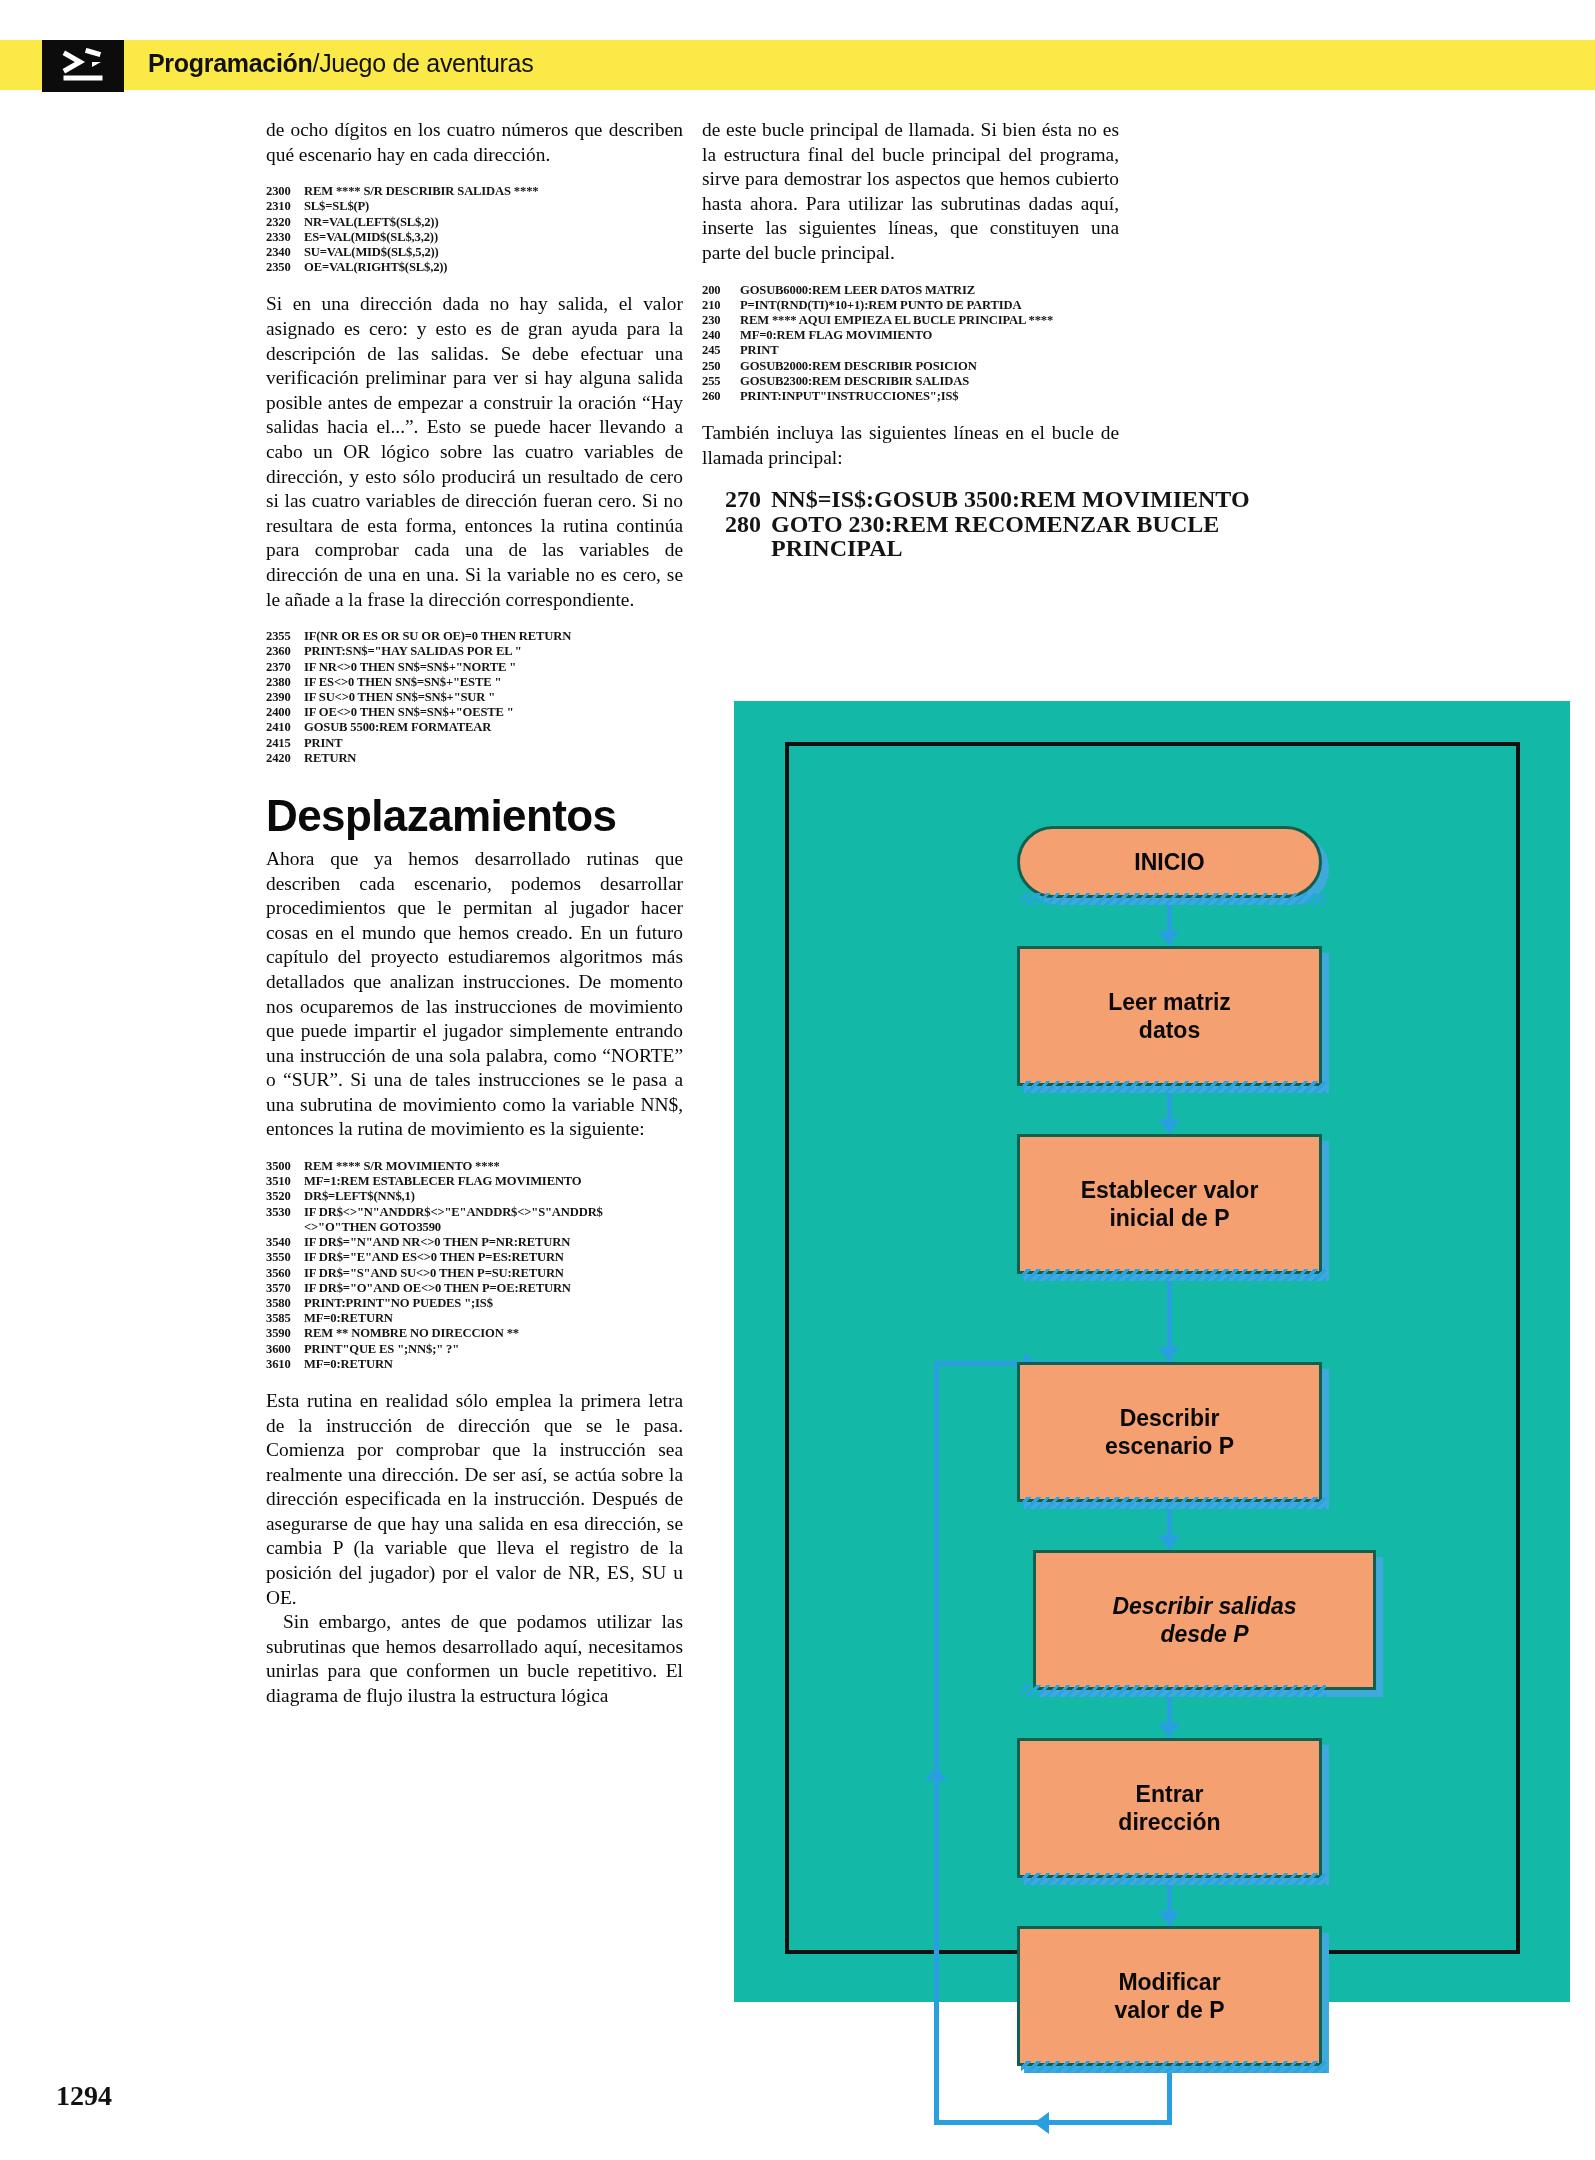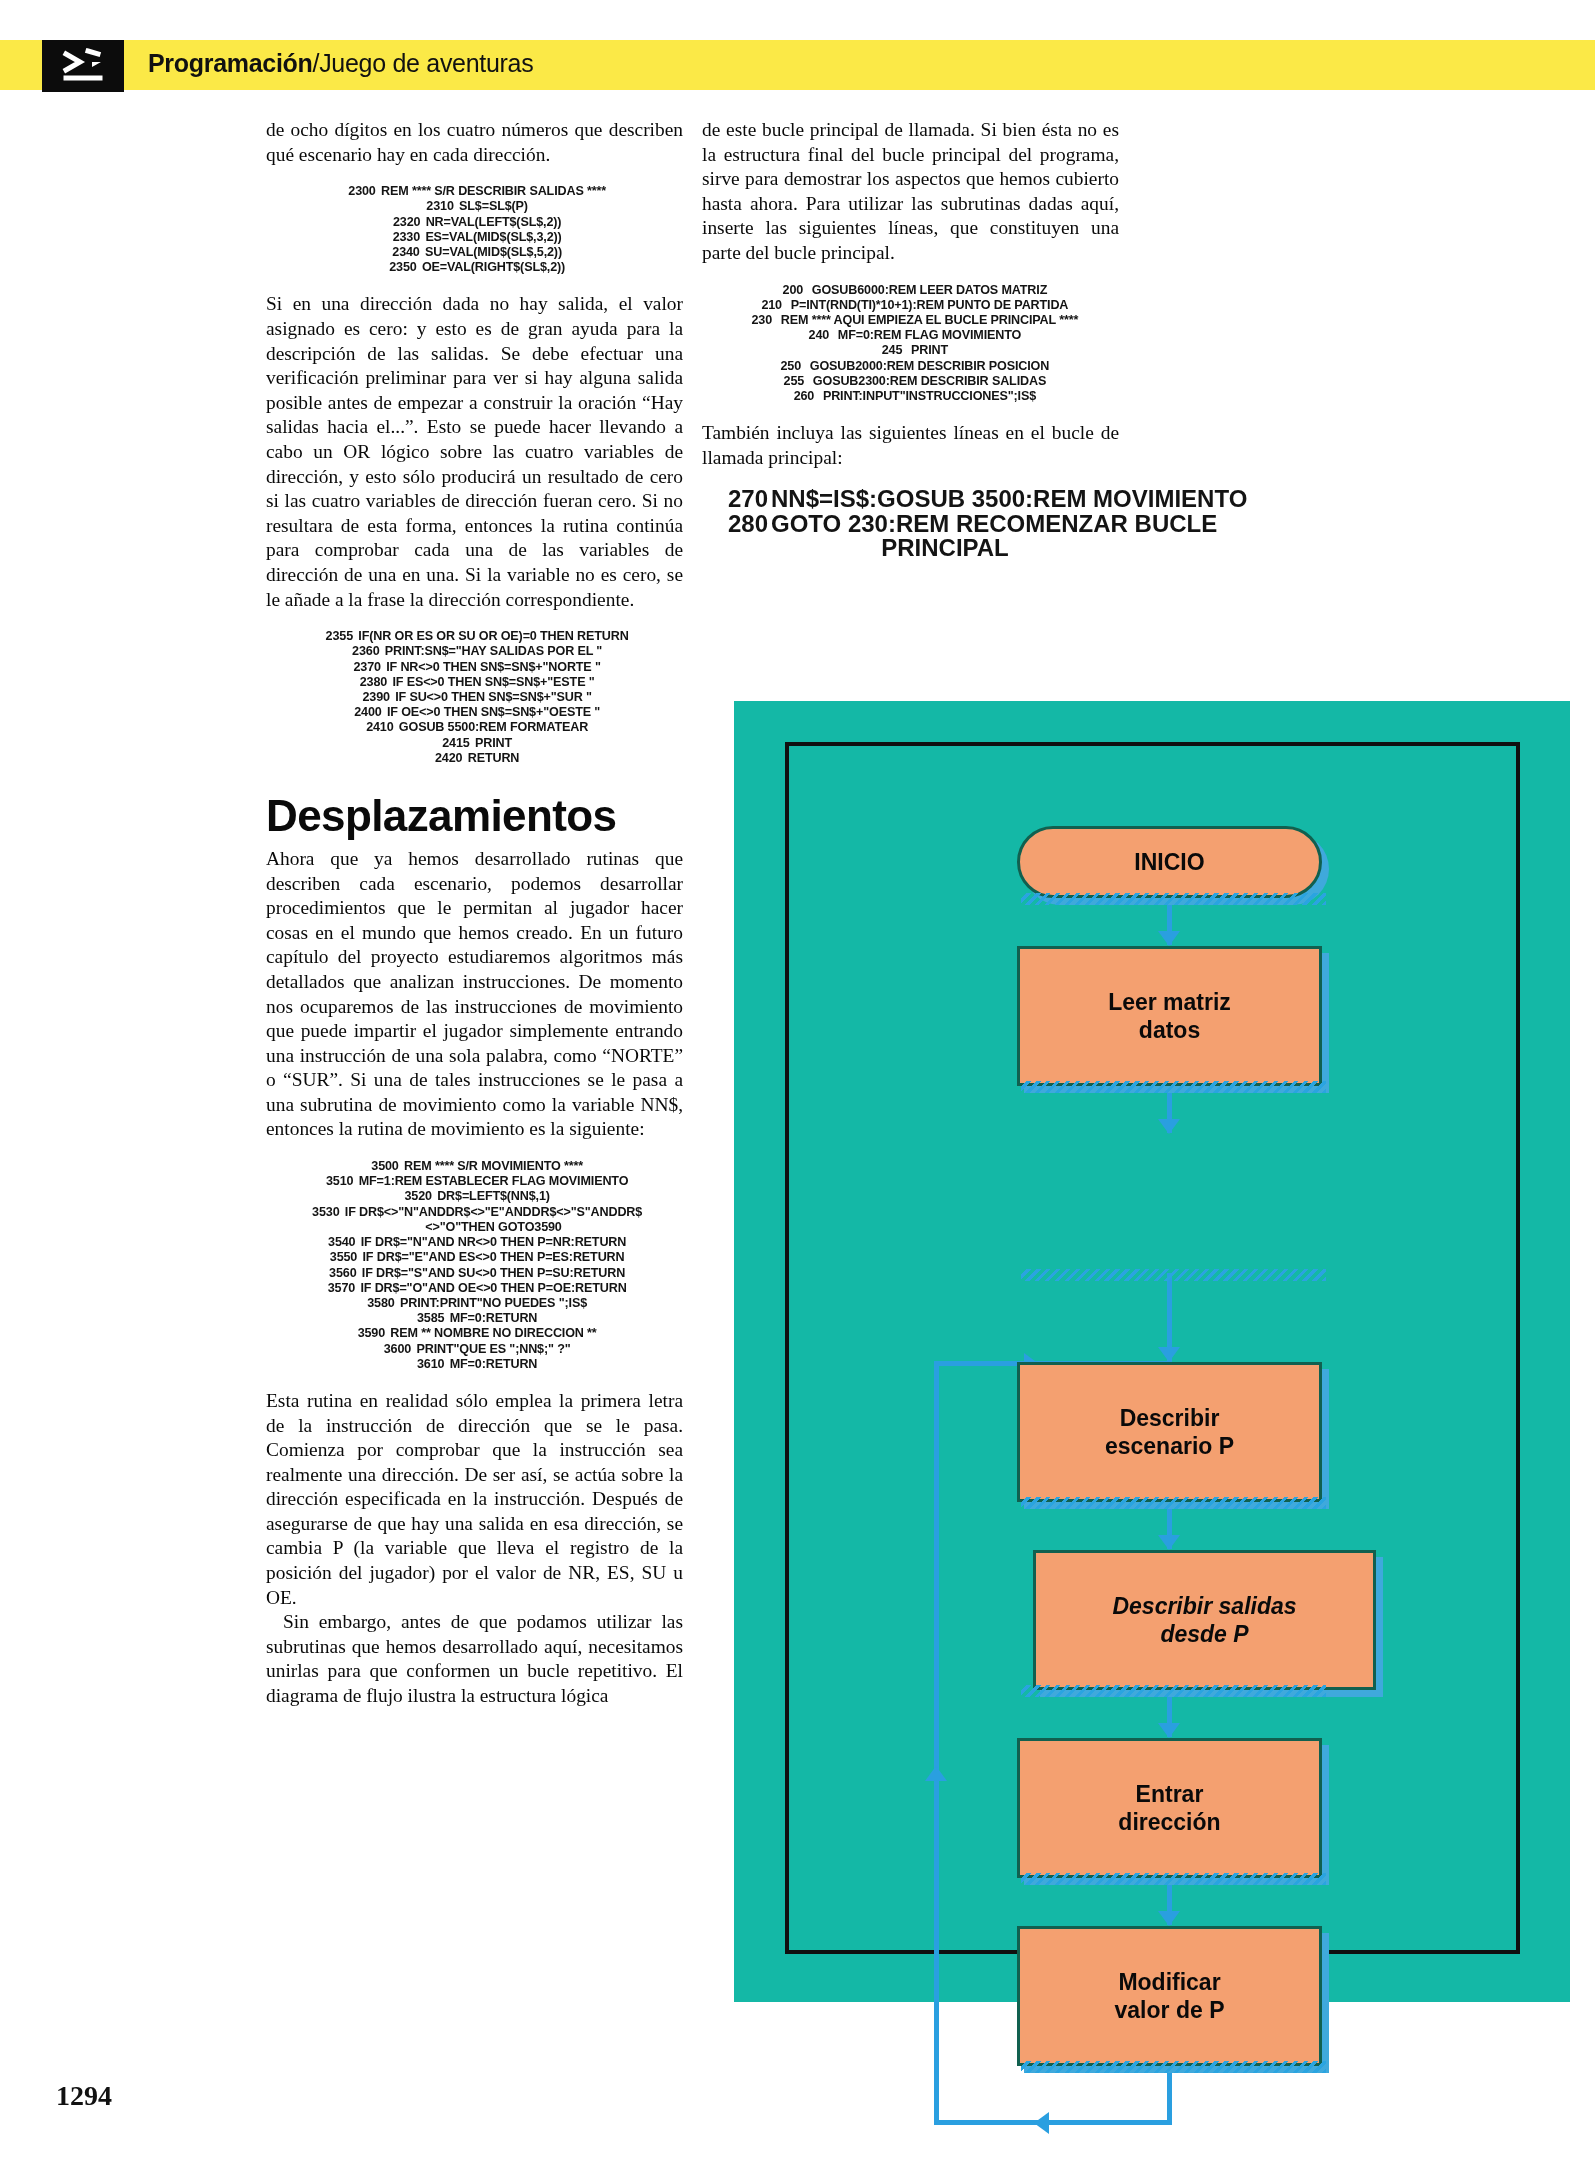--- a/index.html
+++ b/index.html
@@ -65,28 +65,28 @@
   #col-right { left: 702px; }
 
   .para {
     margin: 0 0 0 0;
     text-align: justify;
   }
   .para.indent { text-indent: 17px; }
 
   
   .code {
-    font-family: Liberation Sans, sans-serif;
+    font-family: Liberation Serif, serif;
     font-weight: bold;
     font-size: 12.6px;
     line-height: 15.2px;
     letter-spacing: -0.15px;
     color: #141414;
     white-space: pre;
-    text-align: center;
+    text-align: left;
   }
   .code.sp-top { margin-top: 17px; }
   .code.sp-bot { margin-bottom: 17px; }
   .code .ln { display: inline-block; width: 38px; }
   .code.big {
     font-size: 24px;
     line-height: 24.2px;
     letter-spacing: 0px;
     padding-left: 23px;
   }
@@ -272,20 +272,23 @@
   <div class="fc-node rounded" style="left:283px; top:125px; width:305px; height:72px;">
     <span>INICIO</span>
   </div>
   <div class="fc-zig" style="left:287px; top:192px; width:305px;"></div>
 
   <div class="fc-node" style="left:283px; top:245px; width:305px; height:140px;">
     <span>Leer matriz<br>datos</span>
   </div>
   <div class="fc-zig" style="left:287px; top:380px; width:305px;"></div>
 
+  <div class="fc-node" style="left:283px; top:433px; width:305px; height:140px;">
+    <span>Establecer valor<br>inicial de P</span>
+  </div>
   <div class="fc-zig" style="left:287px; top:568px; width:305px;"></div>
 
   <div class="fc-node" style="left:283px; top:661px; width:305px; height:140px;">
     <span>Describir<br>escenario P</span>
   </div>
   <div class="fc-zig" style="left:287px; top:796px; width:305px;"></div>
 
   <div class="fc-node" style="left:299px; top:849px; width:343px; height:140px;font-style:italic;">
     <span>Describir salidas<br>desde P</span>
   </div>

